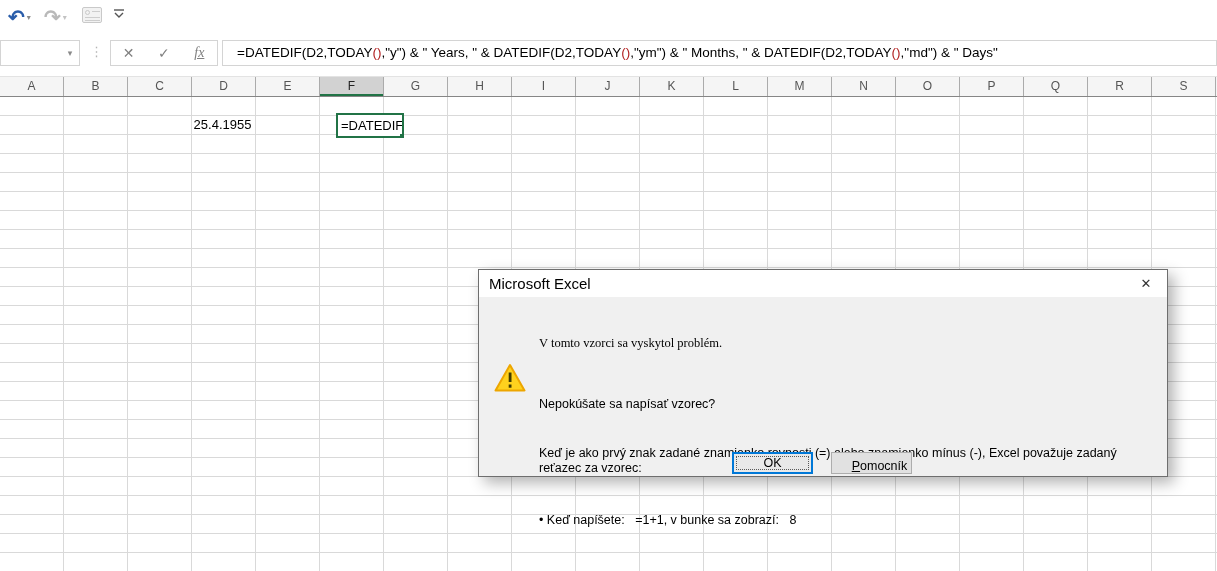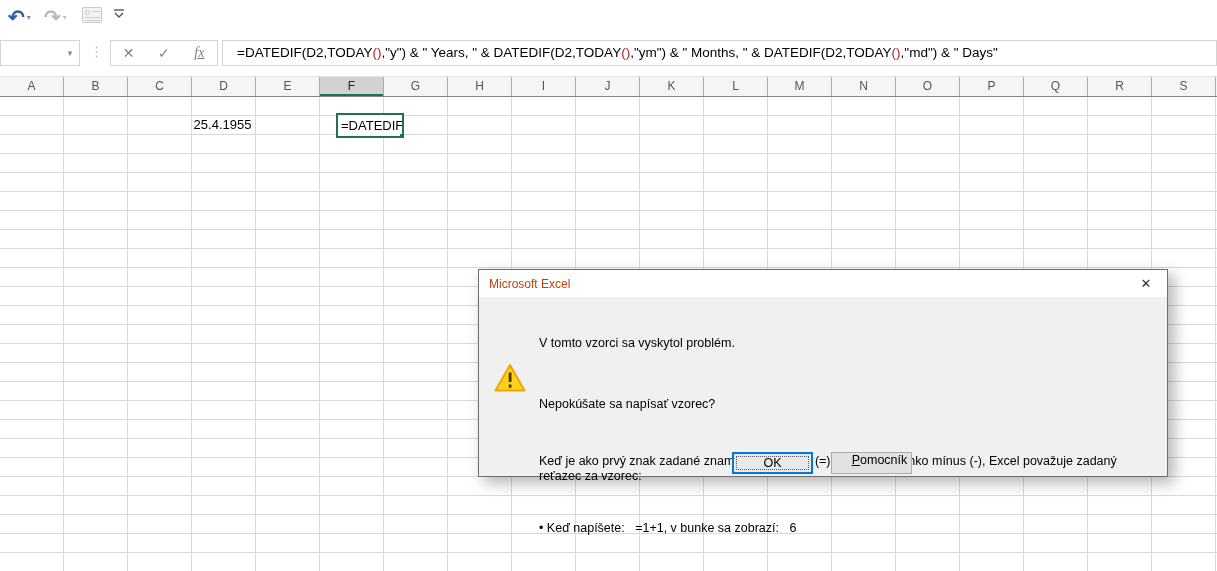--- a/index.html
+++ b/index.html
@@ -63,32 +63,32 @@
                        vertical-align:middle; margin-left:0px; }
   .fill-handle { position:absolute; right:-4px; bottom:-4px; width:7px; height:7px;
                  background:#217346; border:1px solid #fff; }
 
   
   .dialog { position:absolute; left:478px; top:269px; width:690px; height:208px;
             background:#f0f0f0; border:1px solid #6e6e6e;
             box-shadow:6px 6px 14px rgba(0,0,0,0.3); }
   .dlg-titlebar { position:absolute; left:0; top:0; width:100%; height:27px; background:#fff;
                   display:flex; align-items:center; }
-  .dlg-title { font-size:12px; color:#c2410c; padding-left:10px; flex:1; }
+  .dlg-title { font-size:15px; color:#000000; padding-left:10px; flex:1; }
   .dlg-close { width:42px; height:27px; text-align:center; line-height:27px; font-size:13px;
                color:#333; cursor:default; }
   .warn-icon { position:absolute; left:15px; top:93px; width:32px; height:30px; }
   .dlg-text { position:absolute; left:60px; top:36px; width:616px; font-size:12.5px;
               color:#000; line-height:15px; white-space:pre-wrap; }
   .msg-line { min-height:15px; }
-  .mb16 { margin-bottom:16px; } .mb0 { margin-bottom:12px; } .mb7 { margin-bottom:7px; }
+  .mb16 { margin-bottom:16px;font-family:Liberation Serif, serif; } .mb0 { margin-bottom:4px; } .mb7 { margin-bottom:7px; }
   .mb11 { margin-bottom:11px; }
   .dlg-btn { position:absolute; top:182px; width:81px; height:22px; font-size:12.5px;
              font-family:"Liberation Sans", sans-serif; text-align:center; cursor:default;
-             display:flex; align-items:flex-start; justify-content:center; }
+             display:flex; align-items:flex-end; justify-content:center; }
   .btn-ok { left:253px; background:#e9e9e9; border:2px solid #0078d7; }
   .btn-ok .inner { width:100%; height:100%; display:flex; align-items:center; justify-content:center;
                    outline:1px dotted #595959; outline-offset:-3px; }
   .btn-help { left:352px; background:#e1e1e1; border:1px solid #adadad; }
   .btn-help .inner { display:block;margin-left:16px; }
   .btn-help .inner::first-letter { text-decoration:underline; }
 </style>
 </head>
 <body>
 
@@ -168,21 +168,21 @@
     </div>
     <svg class="warn-icon" viewBox="0 0 32 30">
       <path d="M16 2 L30.5 27.5 L1.5 27.5 Z" fill="#ffd21e" stroke="#eda600" stroke-width="2" stroke-linejoin="round"></path>
       <rect x="14.7" y="9.5" width="2.8" height="9.5" fill="#403a00"></rect>
       <rect x="14.7" y="21.5" width="2.8" height="3.2" fill="#403a00"></rect>
     </svg>
     <div class="dlg-text">
       <div class="msg-line mb16">V tomto vzorci sa vyskytol problém.</div>
       <div class="msg-line mb0">Nepokúšate sa napísať vzorec?</div>
       <div class="msg-line mb7">Keď je ako prvý znak zadané znamienko rovnosti (=) alebo znamienko mínus (-), Excel považuje zadaný reťazec za vzorec:</div>
-      <div class="msg-line mb11">• Keď napíšete:   =1+1, v bunke sa zobrazí:   6</div>
+      <div class="msg-line mb11">• Keď napíšete:   =1+1, v bunke sa zobrazí:   8</div>
       <div class="msg-line mb11">Toto správanie obídete tak, že ako prvý zadáte apostrof ('):</div>
       
     </div>
     <div class="dlg-btn btn-ok">
       <span class="inner">OK</span>
     </div>
     <div class="dlg-btn btn-help">
       <span class="inner">Pomocník</span>
     </div>
   </div>

